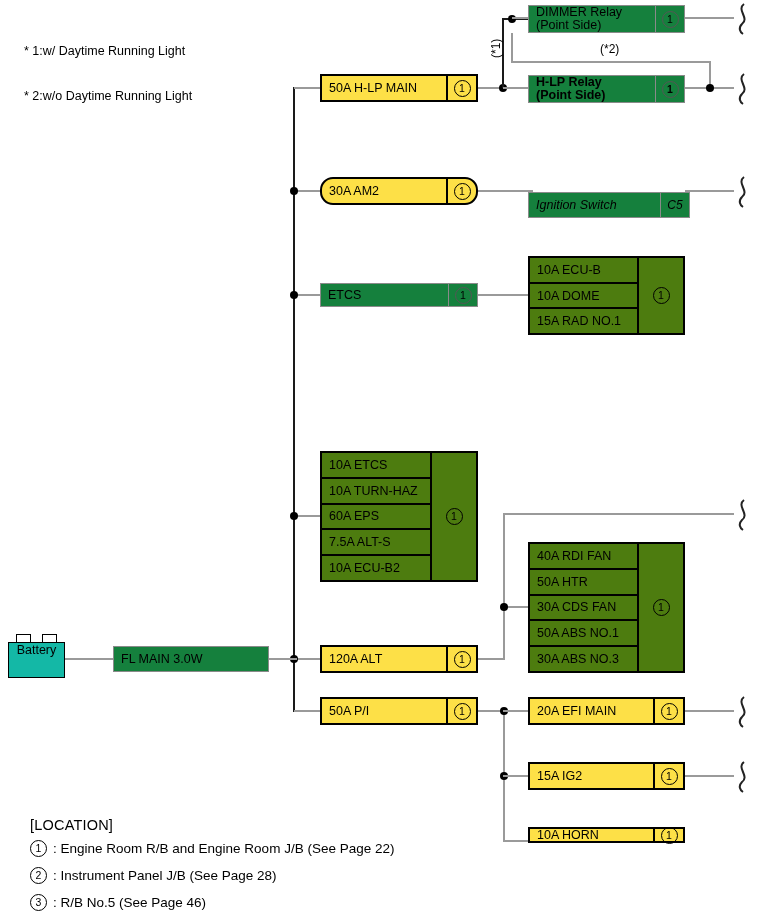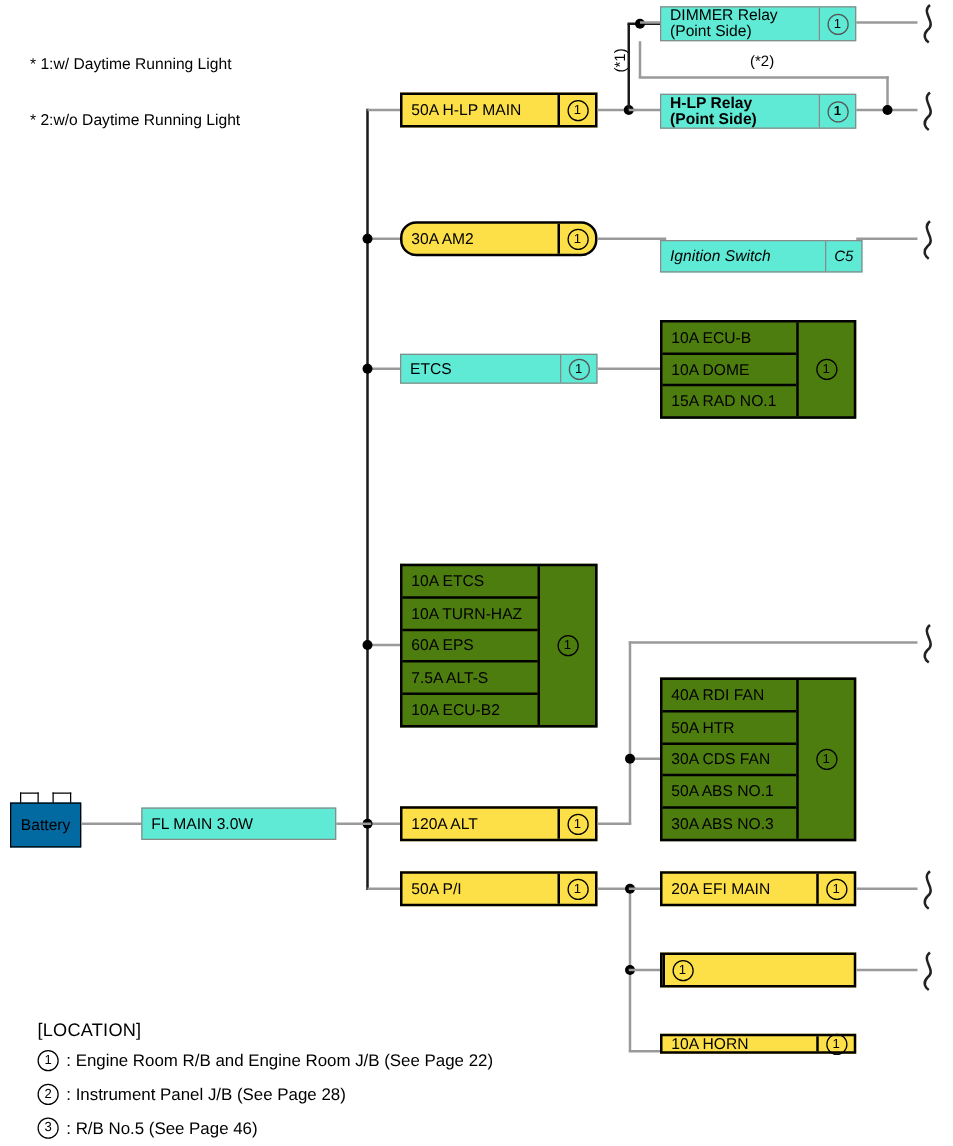--- a/index.html
+++ b/index.html
@@ -49,21 +49,21 @@
     border-left: 2.5px solid #000;
     display: flex;
     align-items: center;
     justify-content: center;
   }
 
   
   .tbox {
     box-sizing: border-box;
     border: 1px solid #8a8a8a;
-    background: #5eead4;
+    background: #15803d;
     display: flex;
     align-items: stretch;
     font-size: 12.5px;
   }
   .tbox .lbl {
     flex: 1 1 auto;
     display: flex;
     align-items: center;
     padding-left: 7px;
     white-space: nowrap;
@@ -127,23 +127,22 @@
   .dot {
     width: 8px; height: 8px;
     border-radius: 50%;
     background: #000;
   }
 
   
   .battery-body {
     box-sizing: border-box;
     border: 1.6px solid #000;
-    background: #0369a1;
-    display: flex;
-    align-items: center;
+    background: #14b8a6;
+    display: flex;
     justify-content: center;
     font-size: 12.5px;
   }
   .term {
     box-sizing: border-box;
     border: 1.6px solid #000;
     border-bottom: none;
     background: #fff;
   }
 
@@ -369,20 +368,21 @@
   </div>
   <div class="abs wire-h" style="left:685px; top:710px; width:49px;"></div>
   <svg class="abs squig" style="left:730px; top:695px;" viewBox="0 0 22 34">
     <path d="M14 2 C6 8, 20 16, 12 22 C8 26, 10 30, 13 32" fill="none" stroke="#222" stroke-width="2"></path>
   </svg>
 
   <div class="abs dot" style="left:500px; top:772px;"></div>
   <div class="abs wire-h" style="left:503px; top:775px; width:28px;"></div>
 
   <div class="abs fbox" style="left:528px; top:762px; width:157px; height:28px;">
+    <div class="lbl">15A IG2</div>
     <div class="loc">
       <span class="cnum">1</span>
     </div>
   </div>
   <div class="abs wire-h" style="left:685px; top:775px; width:49px;"></div>
   <svg class="abs squig" style="left:730px; top:760px;" viewBox="0 0 22 34">
     <path d="M14 2 C6 8, 20 16, 12 22 C8 26, 10 30, 13 32" fill="none" stroke="#222" stroke-width="2"></path>
   </svg>
 
   <div class="abs wire-h" style="left:503px; top:840px; width:28px;"></div>

